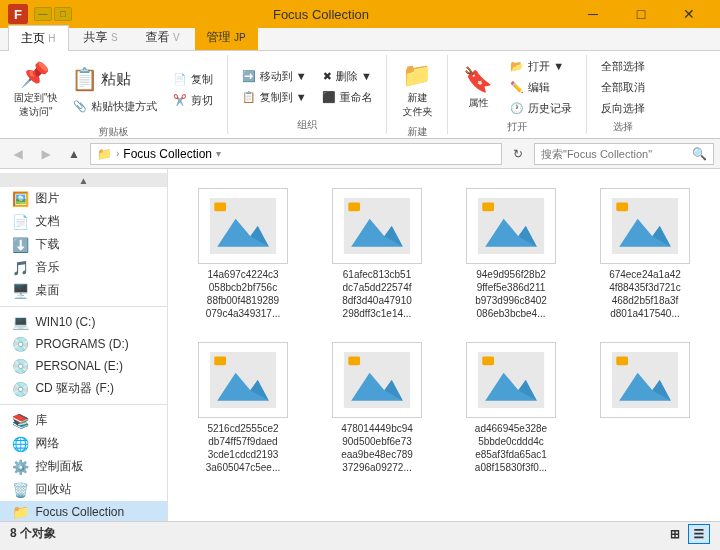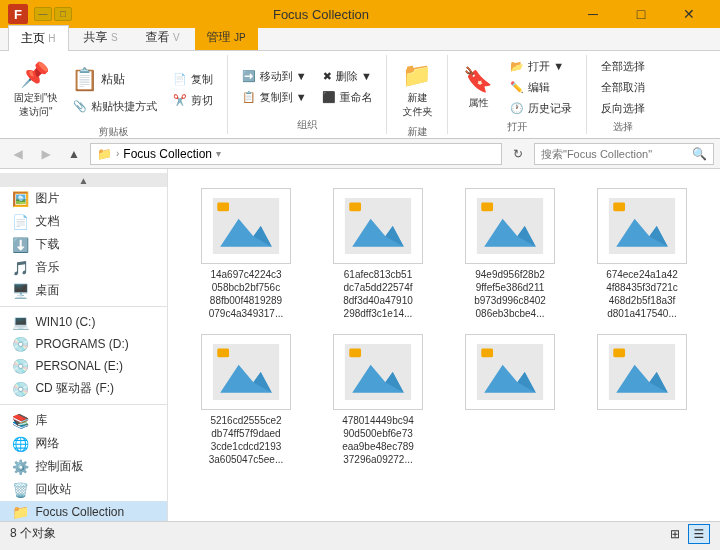--- a/index.html
+++ b/index.html
@@ -189,20 +189,21 @@
       flex: 1;
       background: white;
       overflow-y: auto;
       padding: 8px;
       display: flex;
       flex-direction: column;
     }
     .file-grid {
       display: grid;
       grid-template-columns: repeat(4, 1fr);
+      gap: 8px;
       padding: 4px;
     }
     .file-item {
       display: flex;
       flex-direction: column;
       align-items: center;
       padding: 6px;
       cursor: pointer;
       border: 1px solid transparent;
       border-radius: 2px;
@@ -234,20 +235,21 @@
     .status-bar {
       height: 24px;
       background: #f0f0f0;
       border-top: 1px solid #d0d0d0;
       display: flex;
       align-items: center;
       justify-content: space-between;
       padding: 0 10px;
       font-size: 12px;
       color: #333;
+      font-weight: bold;
     }
     .status-right { display: flex; gap: 2px; }
     .view-btn { width: 22px; height: 20px; display: flex; align-items: center; justify-content: center; cursor: pointer; border: 1px solid transparent; }
     .view-btn.active { border-color: #0078d7; background: #d0e8f8; }
 
     
     ::-webkit-scrollbar { width: 8px; height: 8px; }
     ::-webkit-scrollbar-track { background: #f0f0f0; }
     ::-webkit-scrollbar-thumb { background: #c0c0c0; border-radius: 2px; }
   </style>
@@ -281,21 +283,21 @@
 
   <div class="ribbon-group">
     <div class="ribbon-group-content">
       <div class="ribbon-btn-large">
         <span class="icon">📌</span>
         <span class="label">固定到"快<br>速访问"</span>
       </div>
       <div class="ribbon-col">
         <div class="ribbon-btn-large" style="flex-direction:row;min-width:auto;padding:2px 4px;">
           <span style="font-size:22px">📋</span>
-          <span style="font-size:12px;color:#333;margin-left:2px">粘贴</span>
+          <span style="font-size:15px;color:#333;margin-left:2px">粘贴</span>
         </div>
         <div class="ribbon-btn-small">
           <span>📎</span>
           <span>粘贴快捷方式</span>
         </div>
       </div>
       <div class="ribbon-col">
         <div class="ribbon-btn-small">
           <span>📄</span>
           <span>复制</span>
@@ -546,20 +548,21 @@
 
       <div class="file-item">
         <div class="file-thumbnail">
           <svg class="mountain-icon" viewBox="0 0 90 76">
             <rect width="90" height="76" fill="#e8e8e8"></rect>
             <polygon points="10,66 35,28 55,52 65,38 80,66" fill="#4a9fd4"></polygon>
             <polygon points="55,52 65,38 80,66" fill="#3a8fc4"></polygon>
             <rect x="6" y="6" width="16" height="12" fill="#f5a800" rx="2"></rect>
           </svg>
         </div>
+        <div class="file-name">ad466945e328e<br>5bbde0cddd4c<br>e85af3fda65ac1<br>a08f15830f3f0...</div>
       </div>
 
       <div class="file-item">
         <div class="file-thumbnail">
           <svg class="mountain-icon" viewBox="0 0 90 76">
             <rect width="90" height="76" fill="#e8e8e8"></rect>
             <polygon points="10,66 35,28 55,52 65,38 80,66" fill="#4a9fd4"></polygon>
             <polygon points="55,52 65,38 80,66" fill="#3a8fc4"></polygon>
             <rect x="6" y="6" width="16" height="12" fill="#f5a800" rx="2"></rect>
           </svg>

